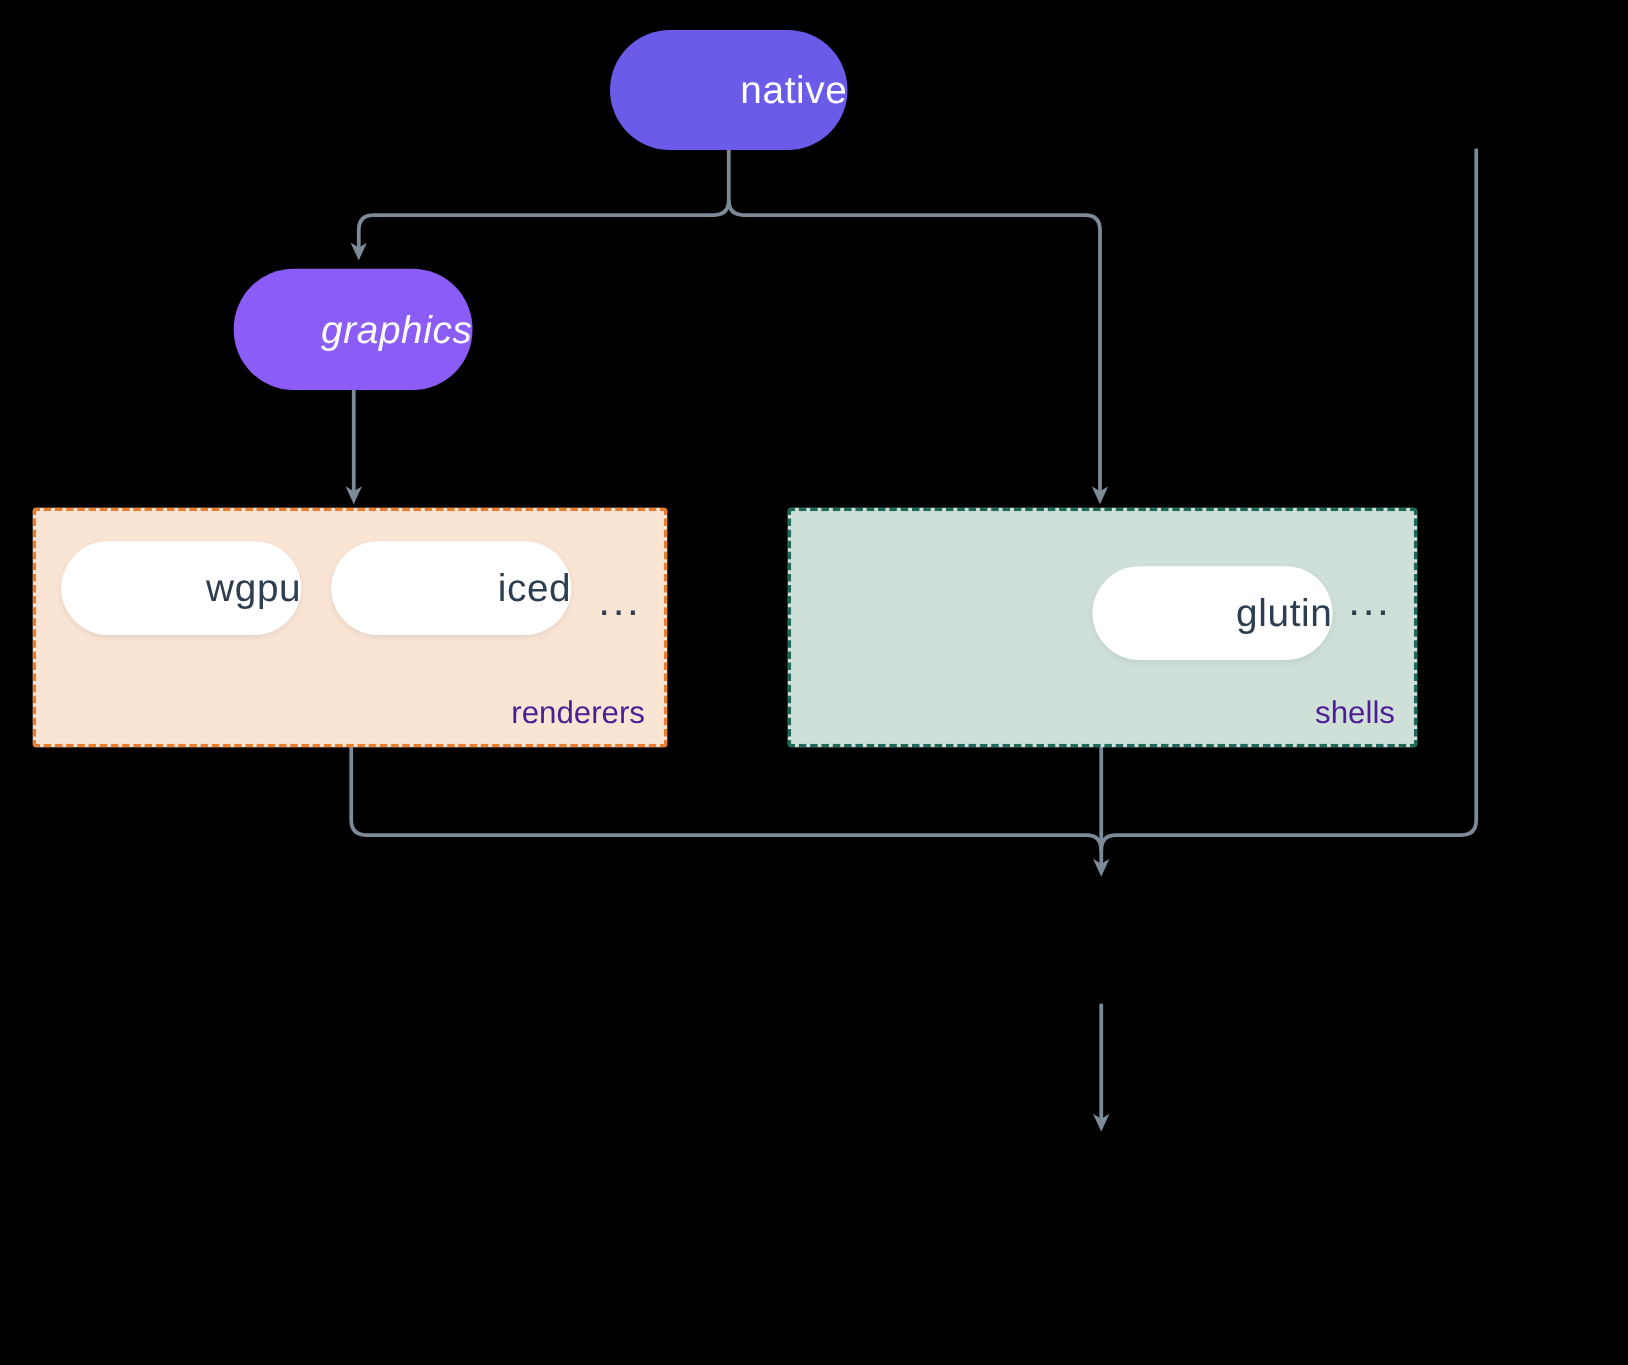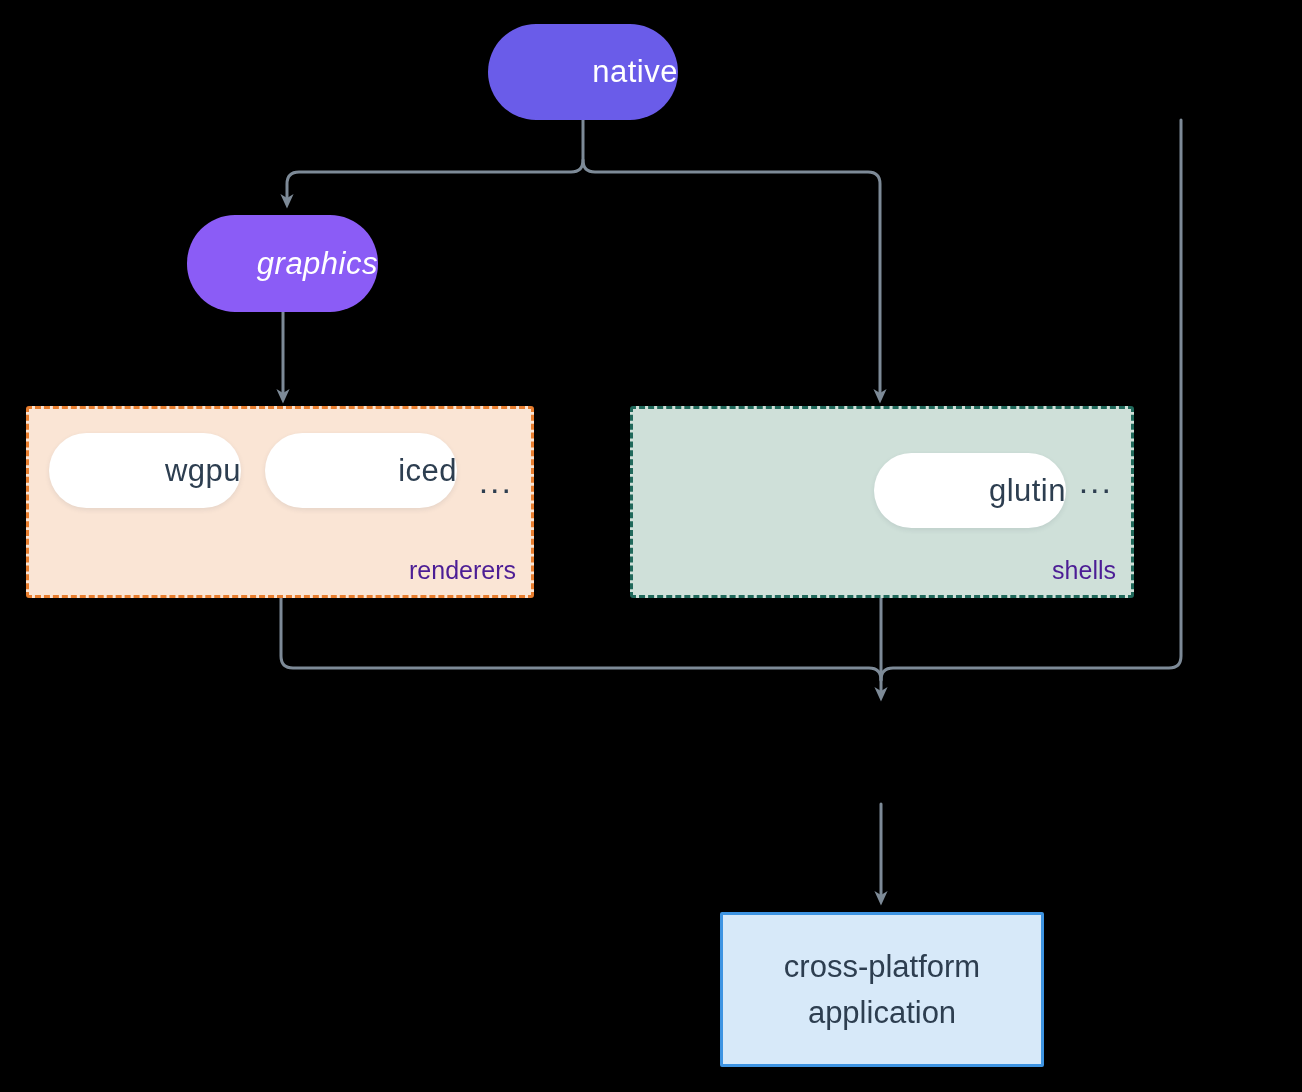--- a/index.html
+++ b/index.html
@@ -157,18 +157,14 @@
 
   <div class="group-box group-shells">
     <div class="pill white pill-b">
       <span>glutin</span>
     </div>
     <span class="ellipsis">...</span>
     <span class="group-label">shells</span>
   </div>
 
 
-  <div class="app-box">
-    <div>cross-platform</div>
-    <div>application</div>
-  </div>
 
 </div>
 
 </body></html>

